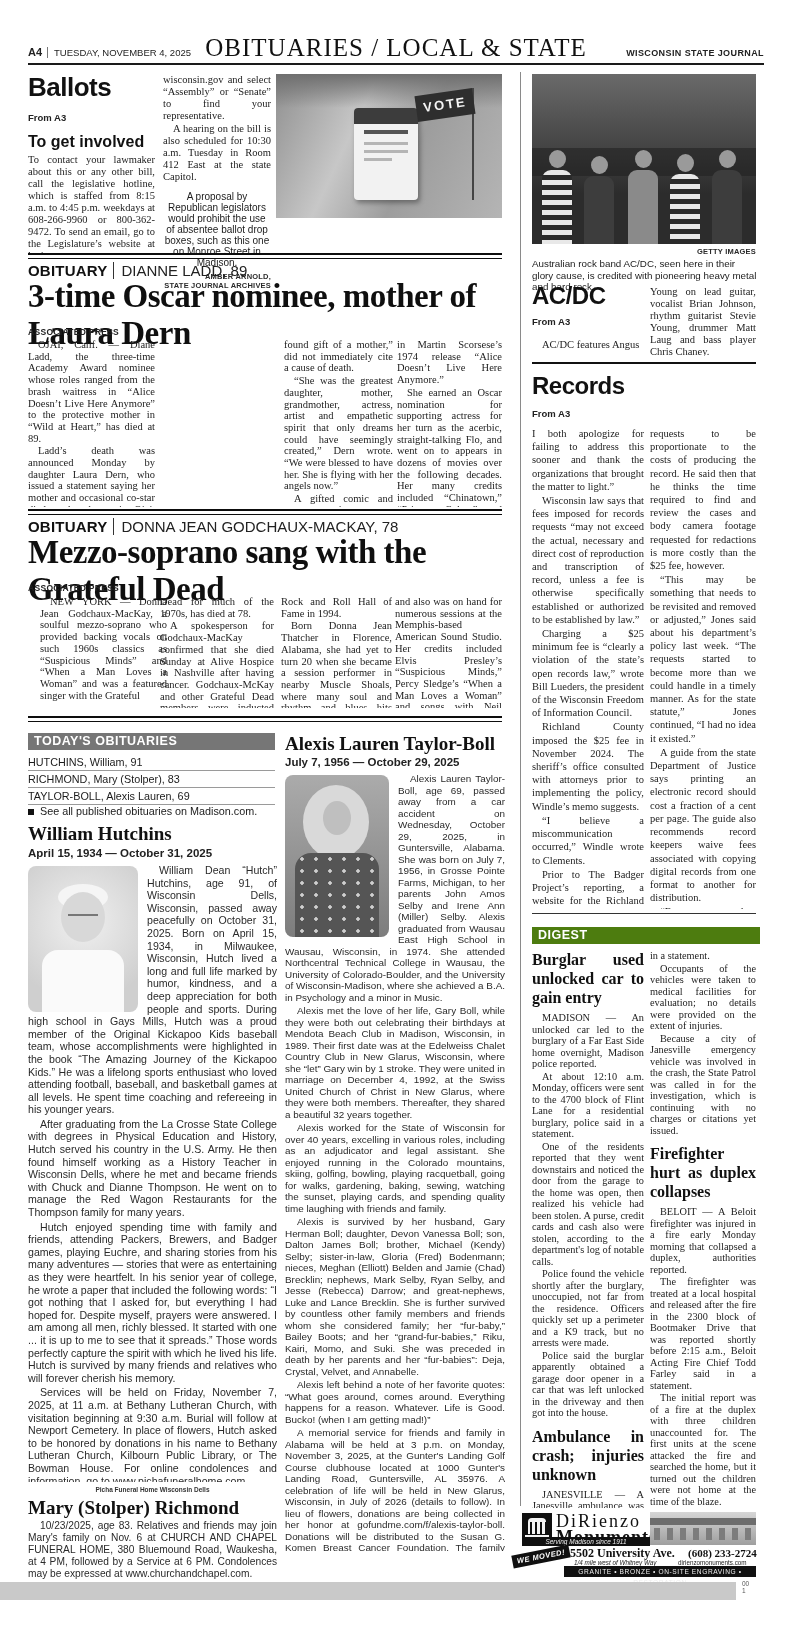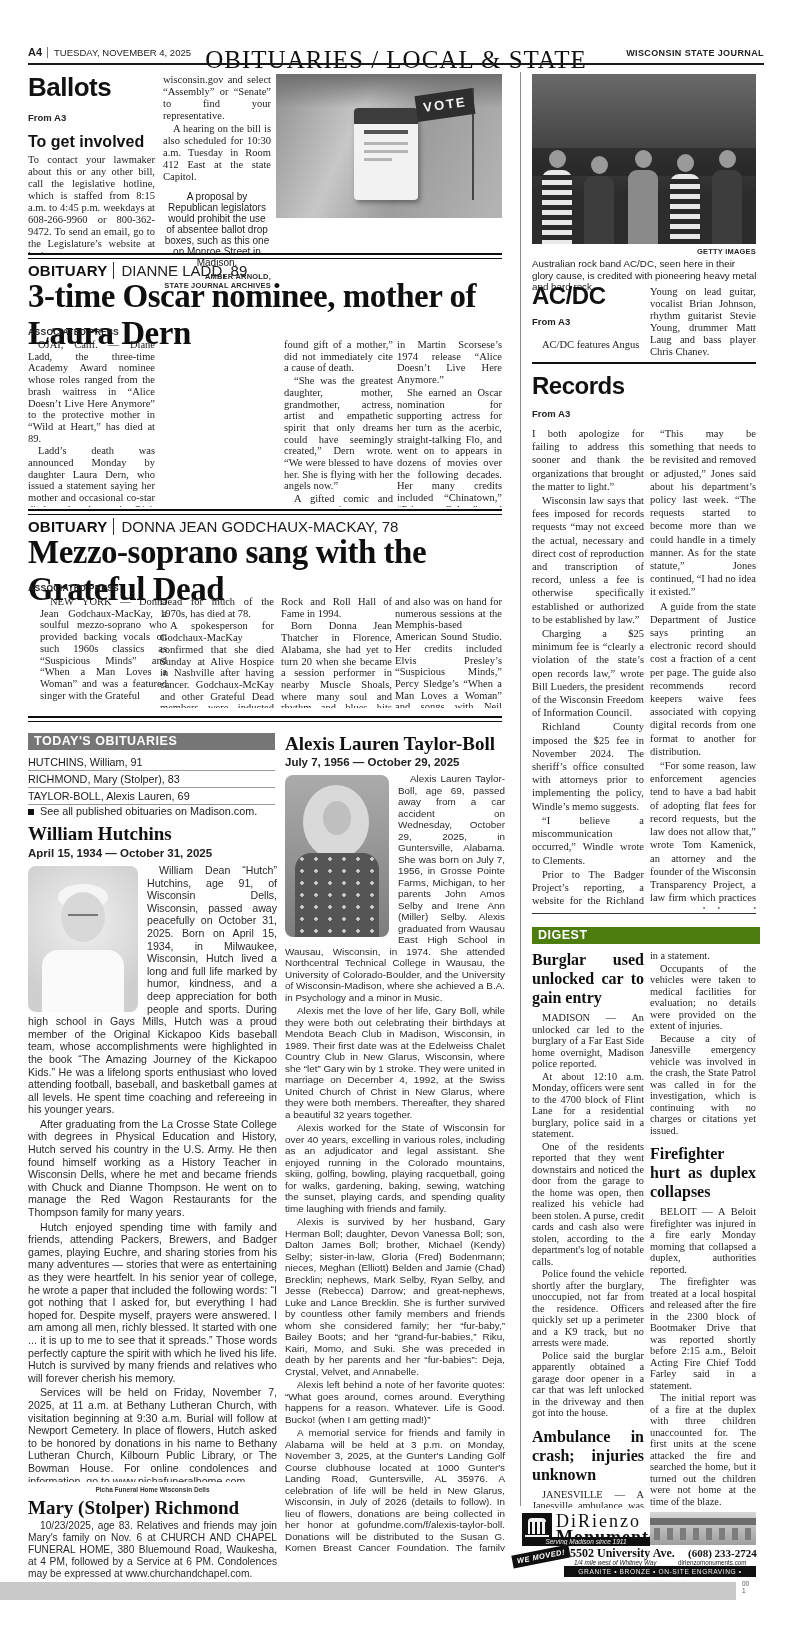--- a/index.html
+++ b/index.html
@@ -5,21 +5,21 @@
   html,body{margin:0;padding:0;background:#fff;}
   .page{position:relative;width:792px;height:1638px;background:#fff;overflow:hidden;
         font-family:"Liberation Sans",sans-serif;color:#1b1b1b;}
   .abs{position:absolute;}
 
   
   #mh-left{left:28px;top:46px;font-size:9.5px;color:#222;}
   #mh-left b{font-size:11px;}
   #mh-left .sep{border-left:1px solid #777;margin-left:5px;padding-left:6px;}
   #mh-center{left:0;right:0;top:34px;text-align:center;font-family:"Liberation Serif",serif;
-             font-size:25px;letter-spacing:1px;color:#111;margin-top:12px;}
+             font-size:25px;letter-spacing:1px;color:#111;}
   #mh-right{right:28px;top:48px;font-size:9px;font-weight:bold;letter-spacing:.4px;color:#222;}
   #rule-top{left:28px;top:63px;width:736px;height:2px;background:#1a1a1a;}
 
   
   .sec-head{font-weight:bold;font-size:26px;letter-spacing:-.5px;color:#111;}
   .from{font-weight:bold;font-size:9.5px;color:#222;}
   .subhead{font-weight:bold;font-size:16px;color:#111;}
   .jbody{font-family:"Liberation Serif",serif;font-size:10.5px;line-height:12px;
          text-align:justify;color:#1c1c1c;overflow:hidden;}
   .jbody p{margin:0 0 1px 0;text-indent:10px;}
@@ -272,20 +272,21 @@
   <div class="abs jbody" id="records-col1">
     <p class="cont">I both apologize for failing to address this sooner and thank the organizations that brought the matter to light.”</p>
     <p>Wisconsin law says that fees imposed for records requests “may not exceed the actual, necessary and direct cost of reproduction and transcription of record, unless a fee is otherwise specifically established or authorized to be established by law.”</p>
     <p>Charging a $25 minimum fee is “clearly a violation of the state’s open records law,” wrote Bill Lueders, the president of the Wisconsin Freedom of Information Council.</p>
     <p>Richland County imposed the $25 fee in November 2024. The sheriff’s office consulted with attorneys prior to implementing the policy, Windle’s memo suggests.</p>
     <p>“I believe a miscommunication occurred,” Windle wrote to Clements.</p>
     <p>Prior to The Badger Project’s reporting, a website for the Richland Center Police Department mirrored the sheriff’s policy. In the days after the initial story, the website’s reference to its $25 minimum fee was removed.</p>
 
   </div>
   <div class="abs jbody" id="records-col2">
+    <p class="cont">requests to be proportionate to the costs of producing the record. He said then that he thinks the time required to find and review the cases and body camera footage requested for redactions is more costly than the $25 fee, however.</p>
     <p>“This may be something that needs to be revisited and removed or adjusted,” Jones said about his department’s policy last week. “The requests started to become more than we could handle in a timely manner. As for the state statute,” Jones continued, “I had no idea it existed.”</p>
     <p>A guide from the state Department of Justice says printing an electronic record should cost a fraction of a cent per page. The guide also recommends record keepers waive fees associated with copying digital records from one format to another for distribution.</p>
     <p>“For some reason, law enforcement agencies tend to have a bad habit of adopting flat fees for record requests, but the law does not allow that,” wrote Tom Kamenick, an attorney and the founder of the Wisconsin Transparency Project, a law firm which practices open records law and often represents The Badger Project in lawsuits. “They have to calculate what their own ‘actual, necessary and direct’ costs are and they can charge no more than that.”</p>
 
   </div>
   <div class="abs" id="rule-records"></div>
 
   <div class="abs drule" id="drule1"></div>
   <div class="abs kicker" id="ladd-kicker">
     <b>OBITUARY</b><span class="k-name">DIANNE LADD, 89</span>

